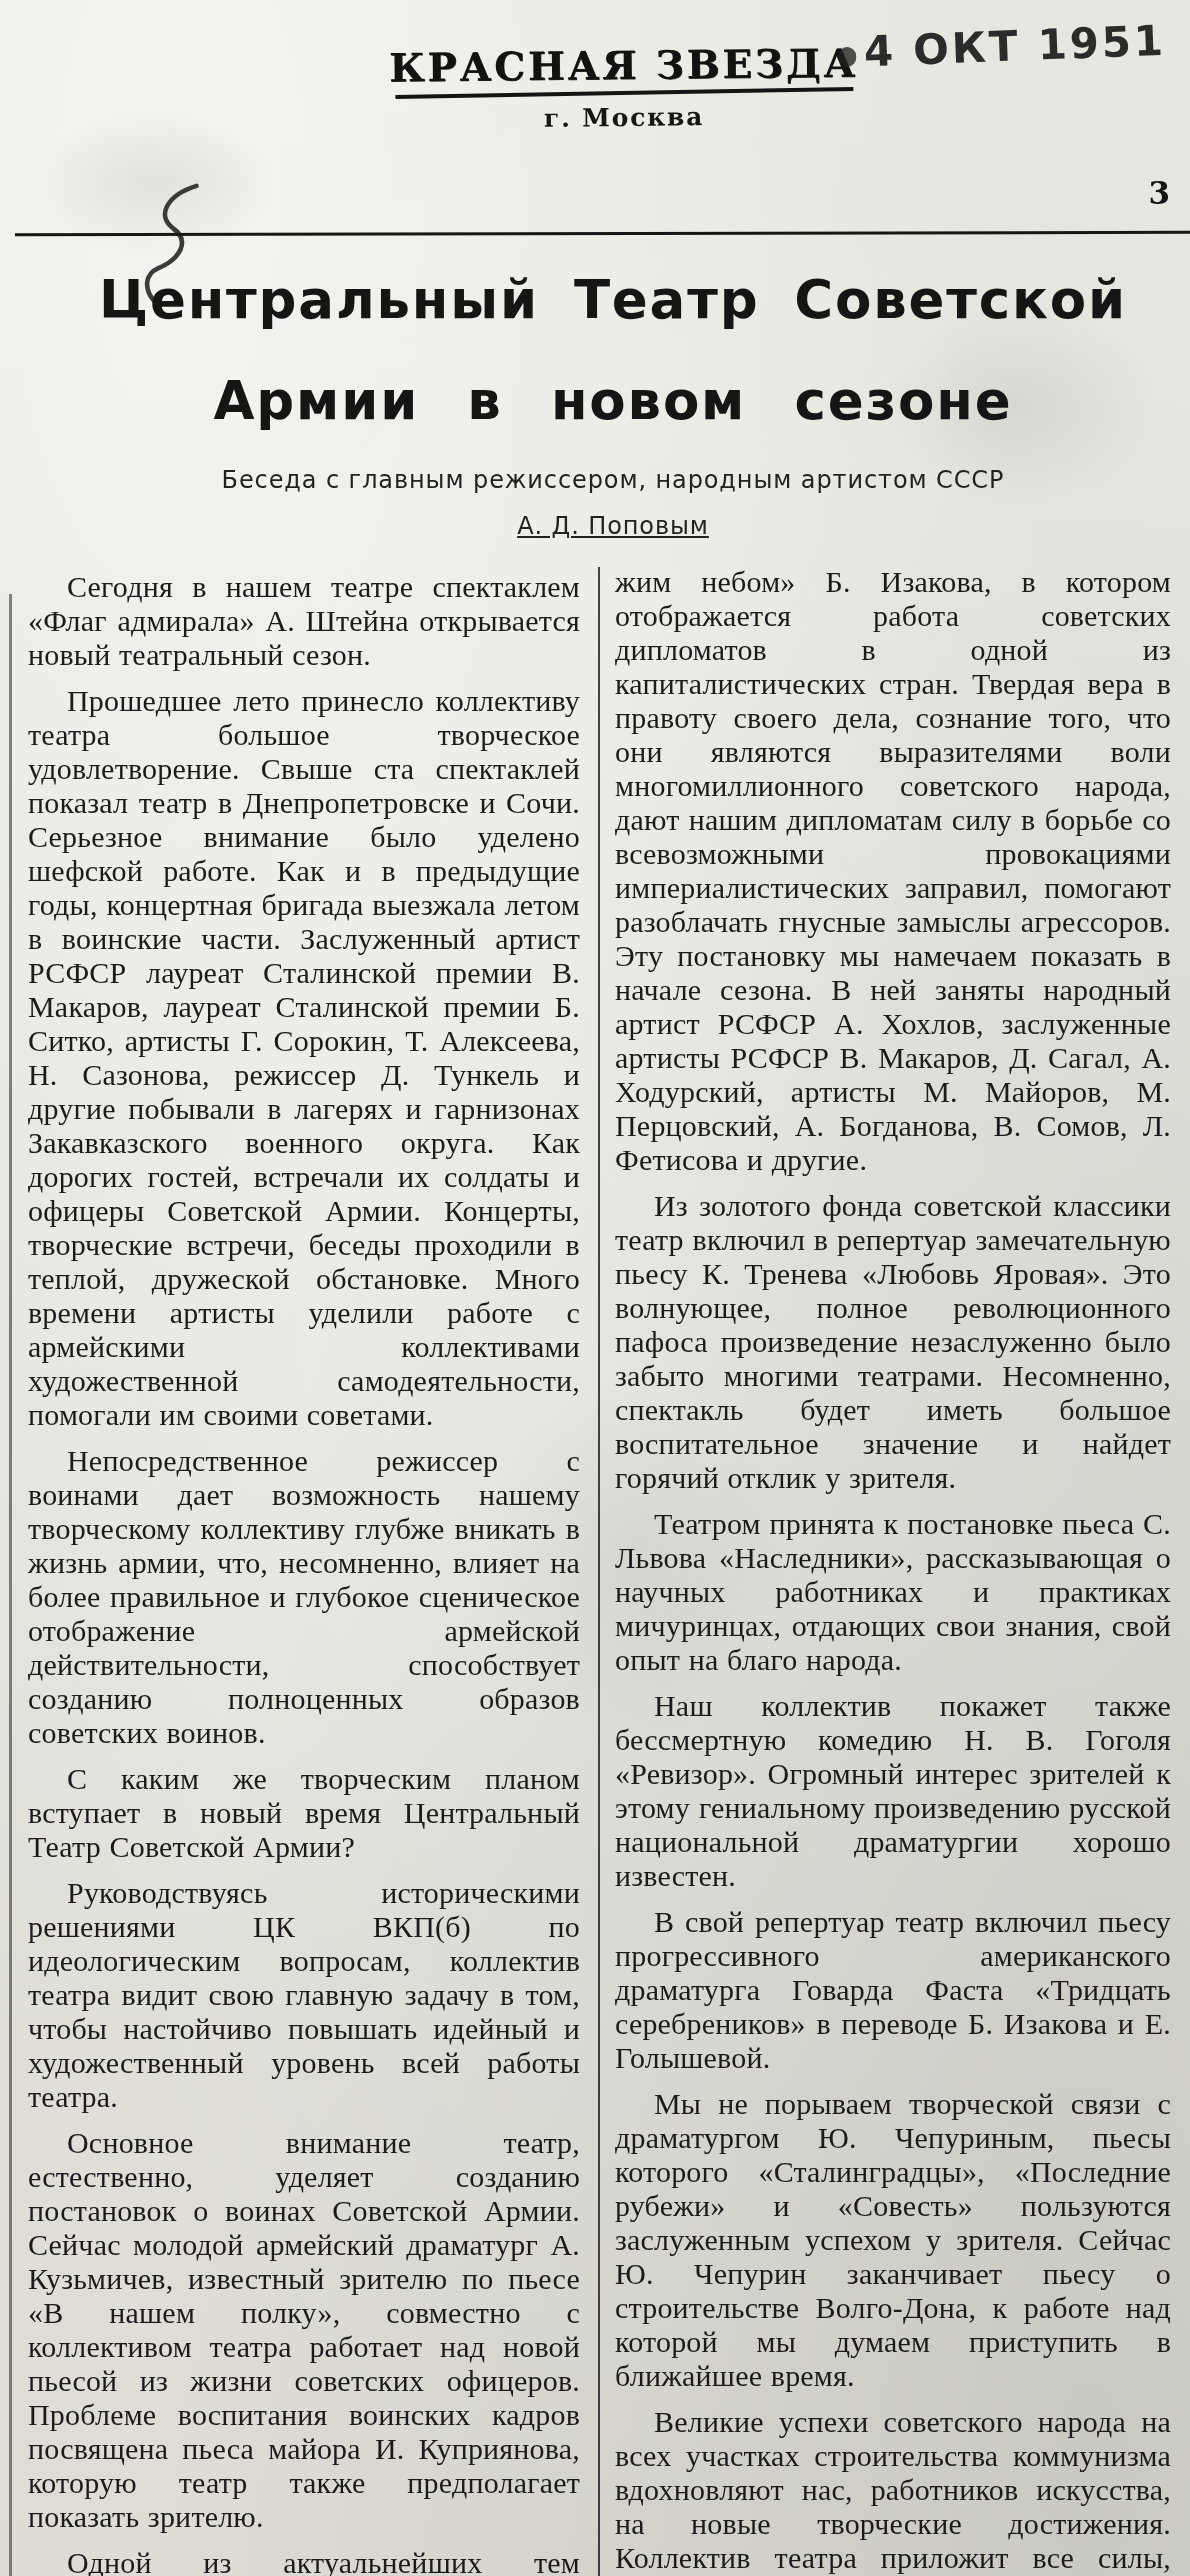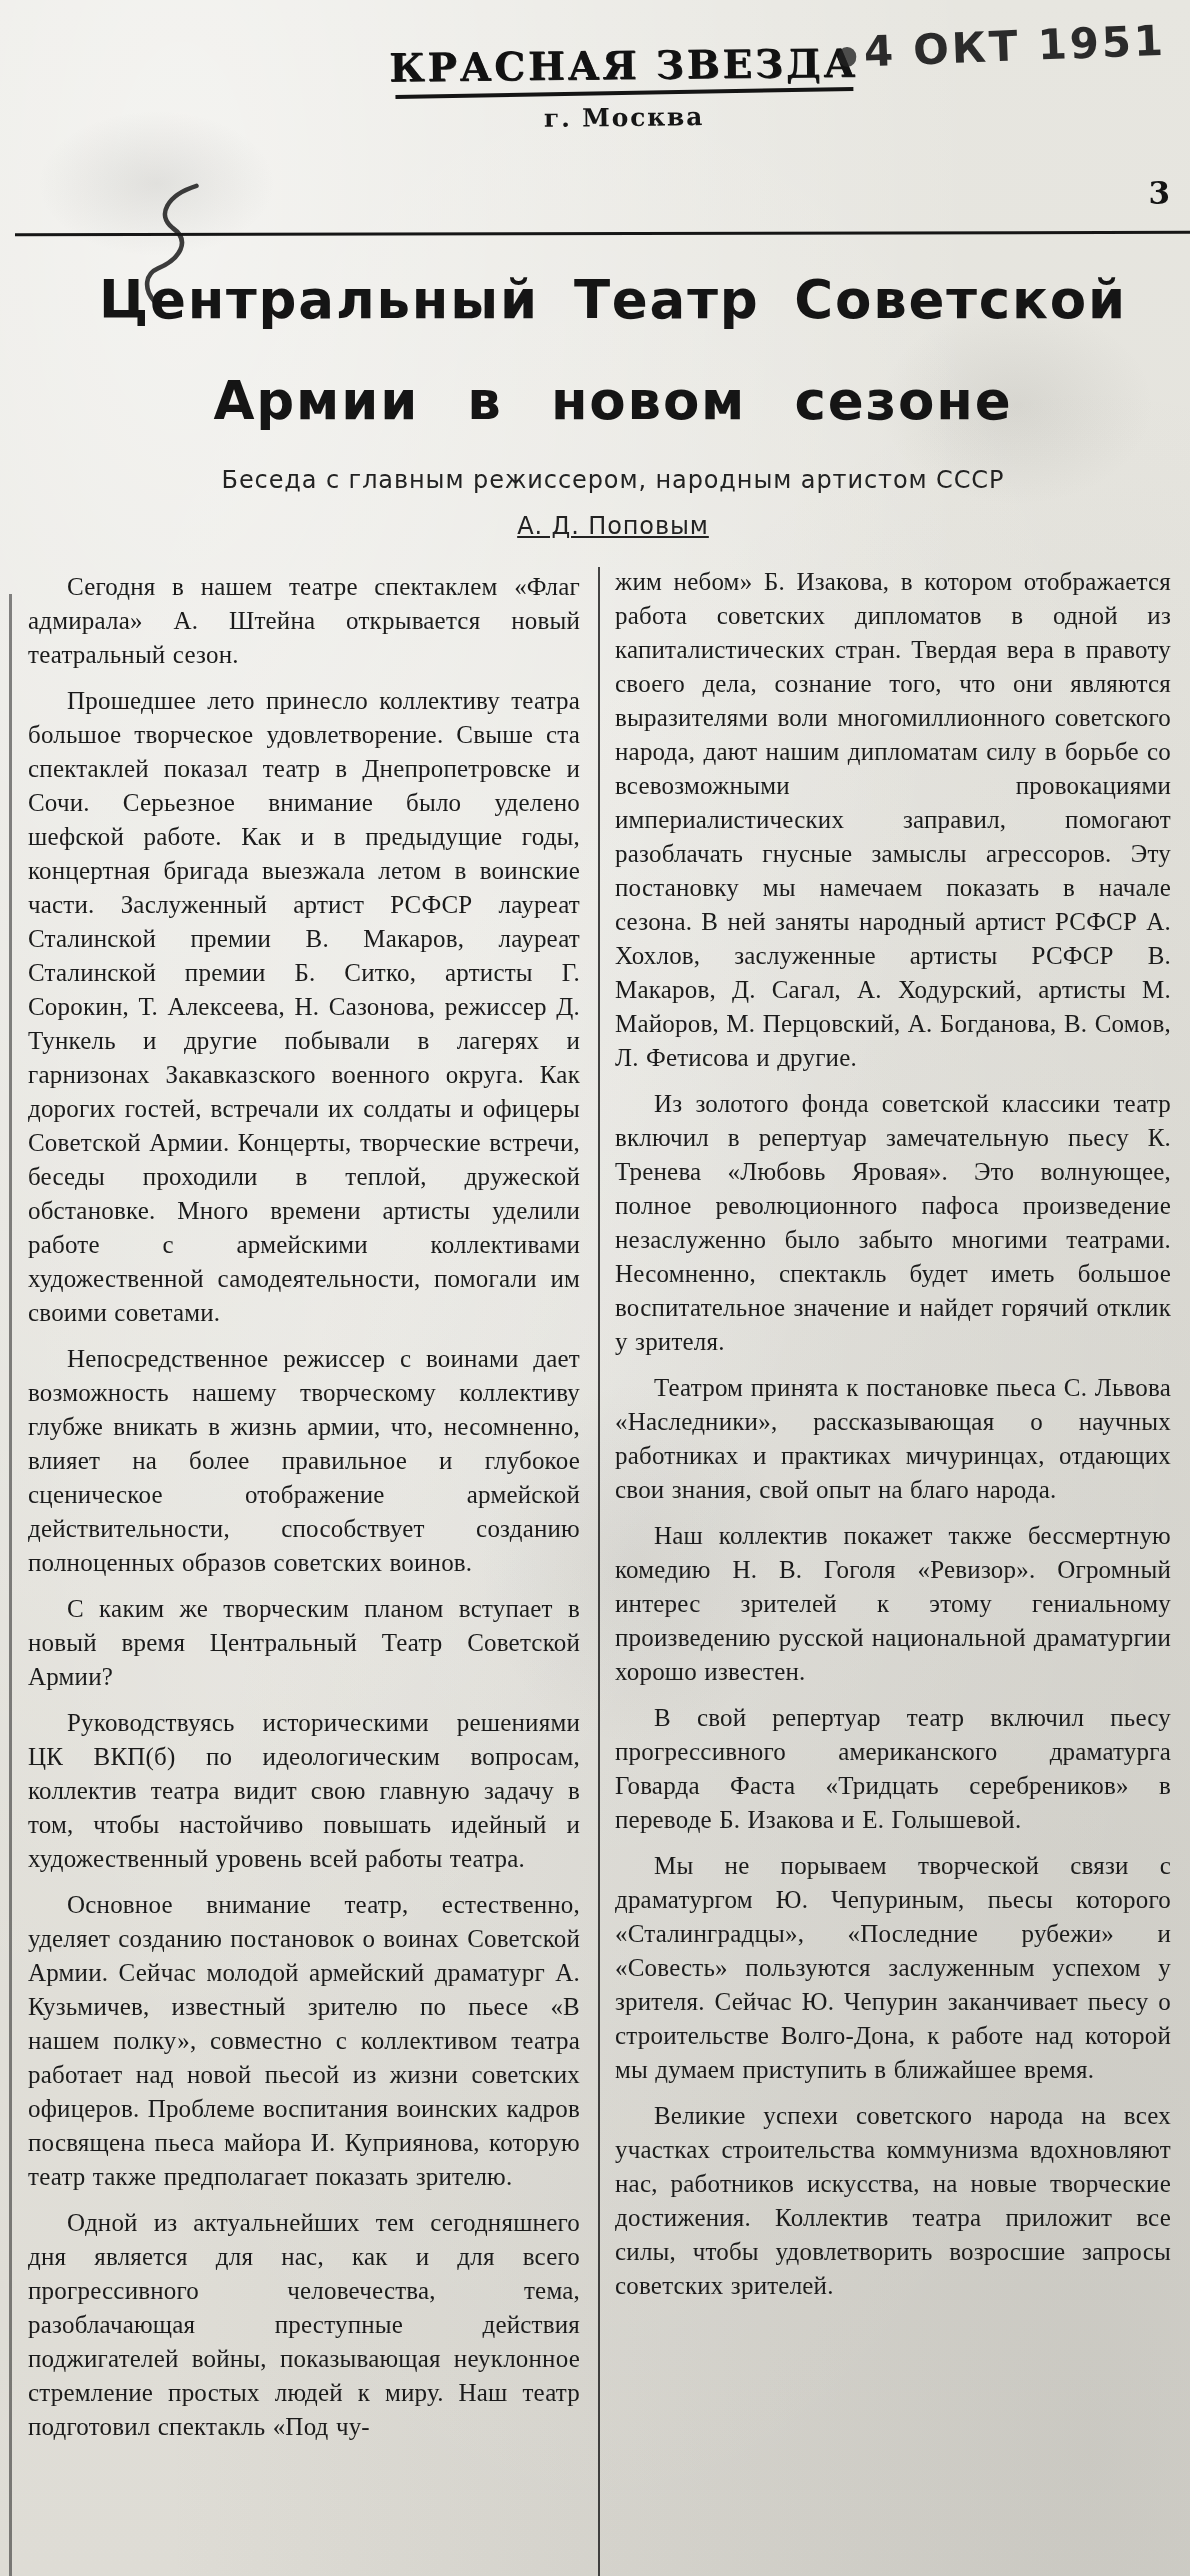--- a/index.html
+++ b/index.html
@@ -80,21 +80,21 @@
   .subtitle.l2{top:512px;text-decoration:underline;}
 
   
   .col{position:absolute;top:570px;width:552px;}
   .col.left{left:28px;}
   .col.right{left:615px;top:565px;width:556px;}
   .col p{
     margin:0 0 12px 0;
     text-indent:39px;
     text-align:justify;
-    font-size:25px;line-height:34px;
+    font-size:30px;line-height:34px;
     letter-spacing:0.2px;word-spacing:0.9px;
     color:#1b1b1b;
   }
   .col.right p:first-child{text-indent:0;}
   .divider{
     position:absolute;left:598px;top:567px;height:2009px;width:1.8px;
     background:#242424;opacity:.85;
   }
   .left-rule{
     position:absolute;left:9.2px;top:594px;bottom:0;width:2.8px;

